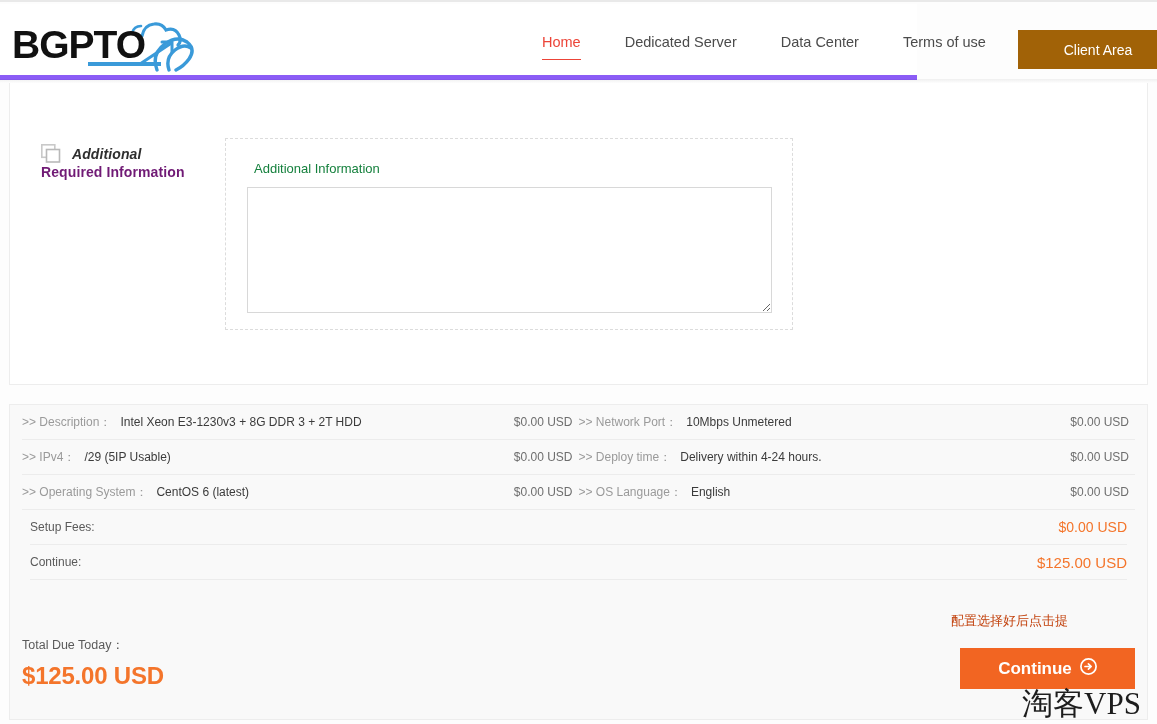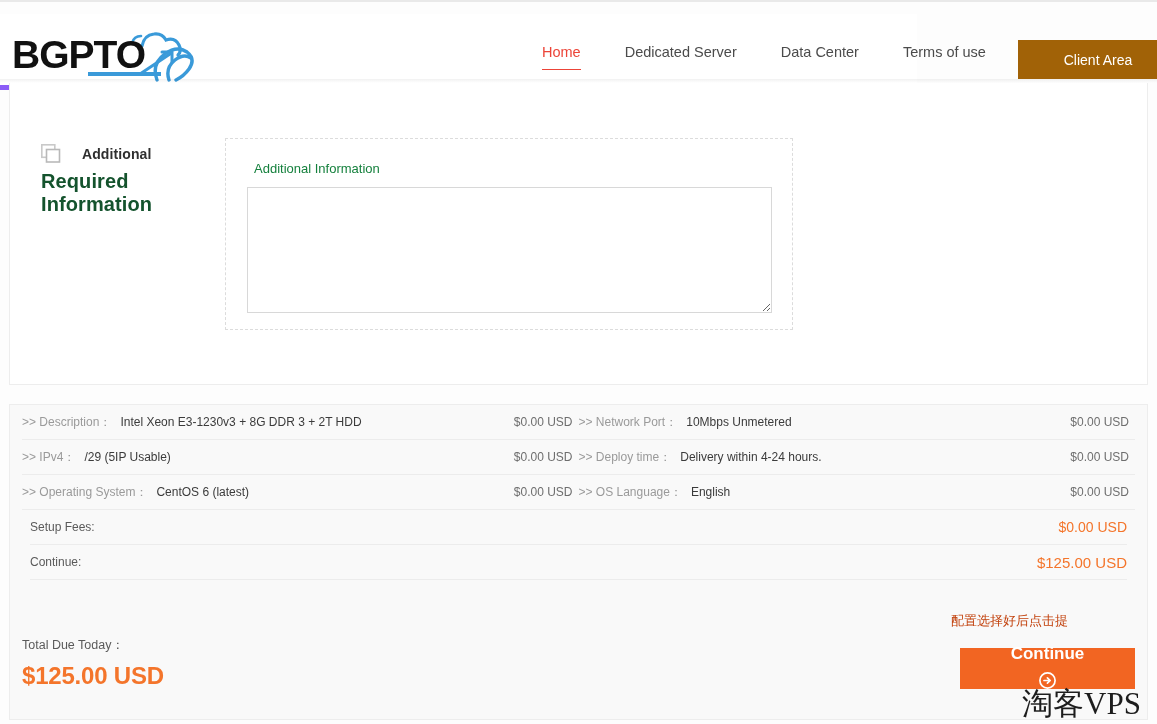--- a/index.html
+++ b/index.html
@@ -7,21 +7,21 @@
     width: 1157px; height: 724px;
     background: #ffffff;
     font-family: "Liberation Sans", sans-serif;
     overflow: hidden;
   }
   #page { position: relative; width: 1157px; height: 724px; background: #fdfdfd; }
 
   
   .topline { position:absolute; left:0; top:0; width:1157px; height:2px; background:#e9e9e9; }
   .header {
-    position: absolute; left: 0; top: 14px; width: 917px; height: 76px;
+    position: absolute; left: 0; top: 4px; width: 917px; height: 76px;
     background: #ffffff; border-bottom: 5px solid #8b5cf6;
   }
   .header-shadow {
     position:absolute; left:0; top:79px; width:1157px; height:4px;
     background: linear-gradient(to bottom, rgba(0,0,0,0.055), rgba(0,0,0,0));
   }
 
   .logo { position: absolute; left: 10px; top: 10px; width: 215px; height: 58px; }
   .logo svg { display:block; }
 
@@ -45,27 +45,27 @@
 
   
   .main-panel {
     position: absolute; left: 9px; top: 83px; width: 1139px; height: 302px;
     background: #ffffff; border: 1px solid #ededed; border-top: none;
   }
 
   .addl-label {
     position: absolute; left: 31px; top: 61px; width: 185px;
   }
-  .addl-line1 { display:flex; align-items:center; gap:19px; }
+  .addl-line1 { display:flex; align-items:center; gap:9px;font-style:italic; }
   .layers-icon { width: 22px; height: 20px; position: relative; flex: 0 0 auto; }
   .addl-title {
     font-size: 14px; color: #2f2f2f; font-weight: bold; letter-spacing:0.1px;
   }
   .addl-line2 {
-    font-size: 20px; color: #14532d; font-weight: bold; margin-top: 6px; letter-spacing:0.1px;
+    font-size: 14px; color: #701a75; font-weight: bold; letter-spacing:0.1px;
   }
 
   .field-box {
     position: absolute; left: 215px; top: 55px; width: 568px; height: 192px;
     border: 1px dashed #dcdcdc; background:#fff;
   }
   .field-label {
     position: absolute; left: 28px; top: 22px; font-size: 13px; color: #15803d;
   }
   .addl-textarea {
@@ -103,21 +103,21 @@
   .total-value { font-size: 24px; color: #f4752b; font-weight: bold; margin-top: 8px; letter-spacing:-0.2px; }
 
   .annotation {
     position: absolute; left: 951px; top: 612px; font-size: 13px; color: #c2410c;
     white-space: nowrap;
   }
   .continue-btn {
     position: absolute; left: 960px; top: 648px; width: 175px; height: 41px;
     background: #f26522; border: none; color: #ffffff; font-size: 17px; font-weight: bold;
     display: flex; align-items: center; justify-content: center; gap: 8px;
-    cursor: pointer; font-family: "Liberation Sans", sans-serif; flex-direction: column;
+    cursor: pointer; font-family: "Liberation Sans", sans-serif;
   }
   .watermark {
     position: absolute; left: 1022px; top: 686px; font-size: 31px; color: #1d1d1d;
     font-family: "Liberation Serif", serif; white-space: nowrap; line-height: 36px;
   }
 </style>
 </head>
 <body>
 
 <div id="page">

